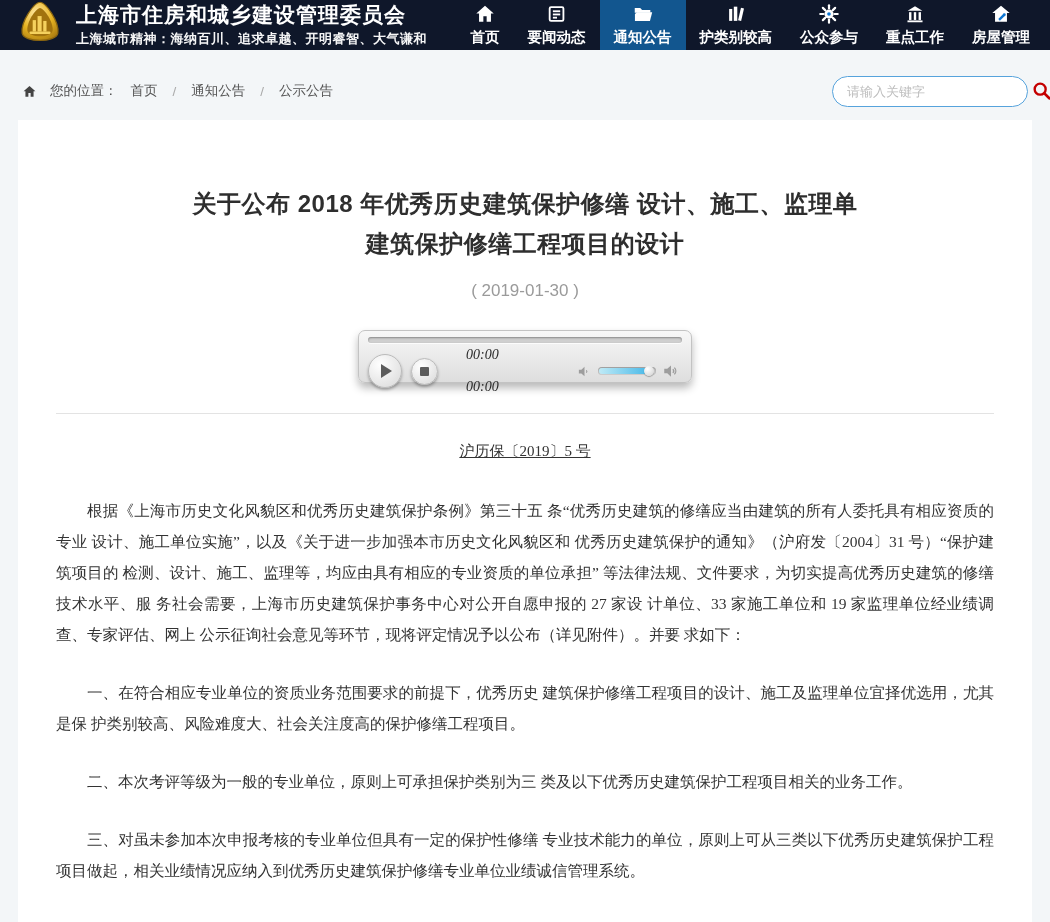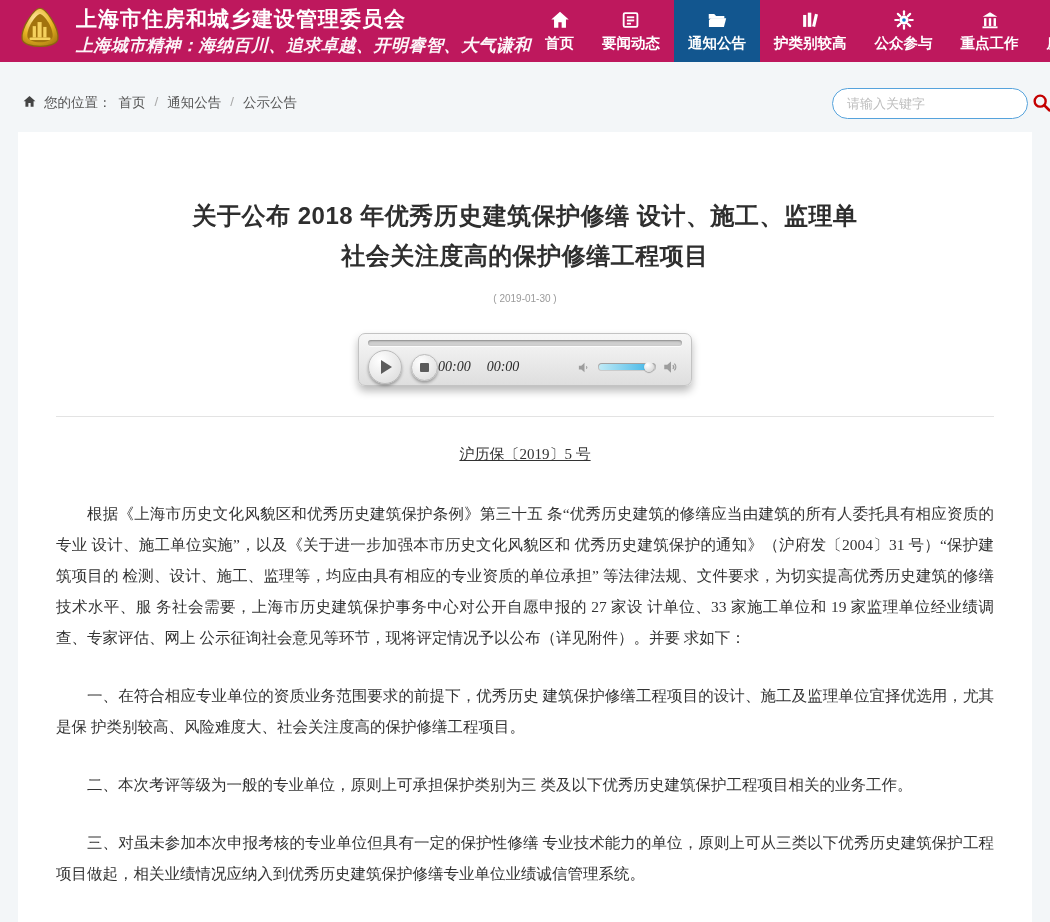--- a/index.html
+++ b/index.html
@@ -1,70 +1,70 @@
 <!DOCTYPE html>
 <html><head>
 <meta charset="utf-8">
 <style>
   * { margin:0; padding:0; box-sizing:border-box; }
   html,body { width:1050px; height:922px; overflow:hidden; background:#f3f6f8;
     font-family:"Liberation Sans", sans-serif; }
 
   
-  .header { height:62px; background:#be185d; display:flex; align-items:stretch; }
+  .header { height:50px; background:#0f172a; display:flex; align-items:stretch; }
   .brand { display:flex; align-items:center; padding-left:14px; flex:0 0 auto; }
   .logo { width:52px; height:52px; margin-right:10px; flex:0 0 auto; cursor:pointer; }
   .brand-text { color:#fff; }
   .brand-title { font-size:21px; font-weight:bold; letter-spacing:1px; line-height:26px; }
-  .brand-sub { font-size:17px; font-weight:bold; letter-spacing:.5px; margin-top:2px; opacity:.96;font-style:italic; }
+  .brand-sub { font-size:13px; font-weight:bold; letter-spacing:.5px; margin-top:2px; opacity:.96; }
   .nav { display:flex; margin-left:auto; align-items:stretch; padding-right:6px; }
   .nav-item { display:flex; flex-direction:column; align-items:center; justify-content:center;
     gap:3px; padding:0 14px; color:#fff; cursor:pointer; }
   .nav-item.active { background:#12568f; }
   .nav-item .nicon { width:22px; height:22px; display:block; }
   .nav-label { font-size:14.5px; font-weight:bold; white-space:nowrap; }
 
   
   .crumb-row { display:flex; align-items:center; padding:24px 22px 0 22px; height:58px; }
-  .crumbs { display:flex; align-items:flex-start; font-size:13.5px; color:#555; gap:7px; }
+  .crumbs { display:flex; align-items:center; font-size:13.5px; color:#555; gap:13px; }
   .crumbs .bicon { width:15px; height:15px; }
   .crumb-link { color:#555; cursor:pointer; text-decoration:none; }
   .crumb-sep { color:#aaa; padding:0 2px; }
   .searchbox { margin-left:auto; width:196px; height:31px; background:#fff;
     border:1px solid #56a3dc; border-radius:16px; display:flex; align-items:center; padding:0 10px 0 14px;gap:8px; }
   .searchbox input { border:none; outline:none; flex:1; font-size:13px; color:#333;
     font-family:"Liberation Sans", sans-serif; background:transparent; }
   .searchbox input::placeholder { color:#bdbdbd; }
   .search-btn { width:22px; height:22px; cursor:pointer; flex:0 0 auto; background:none; border:none; padding:0; }
 
   
   .card { margin:12px 18px 0 18px; background:#fff; padding:64px 38px 40px 38px; min-height:760px; }
   .art-title { text-align:center; font-size:24px; font-weight:bold; color:#2e2e2e;
     line-height:40px; letter-spacing:.5px; }
-  .art-date { text-align:center; font-size:10px; color:#9a9a9a; margin-top:17px;
+  .art-date { text-align:center; font-size:17px; color:#9a9a9a; margin-top:17px;
     font-family:"Liberation Sans", sans-serif; }
 
   
   .player { width:334px; height:53px; margin:29px auto 0 auto; border-radius:7px;
     background:linear-gradient(#f7f7f7,#dedede); border:1px solid #c3c3c3;
     box-shadow:0 5px 9px rgba(0,0,0,.28); padding:6px 9px 0 9px; }
   .ptrack { height:6px; border-radius:3px; background:#cfcfcf;
     box-shadow:inset 0 1px 2px rgba(0,0,0,.35), 0 1px 0 rgba(255,255,255,.8); cursor:pointer; }
   .pcontrols { display:flex; align-items:center; margin-top:4px; }
   .btn-play { width:34px; height:34px; border-radius:50%; border:1px solid #bbb;
     background:radial-gradient(circle at 35% 30%, #ffffff, #d8d8d8);
     box-shadow:0 2px 3px rgba(0,0,0,.3); cursor:pointer; display:flex; align-items:center; justify-content:center; }
   .tri { width:0; height:0; border-left:11px solid #5c5c5c; border-top:7px solid transparent;
     border-bottom:7px solid transparent; margin-left:3px; }
   .btn-stop { width:27px; height:27px; border-radius:50%; border:1px solid #bbb; margin-left:9px;
     background:radial-gradient(circle at 35% 30%, #ffffff, #d8d8d8);
     box-shadow:0 2px 3px rgba(0,0,0,.3); cursor:pointer; display:flex; align-items:center; justify-content:center; }
   .sq { width:9px; height:9px; background:#5c5c5c; border-radius:1px; }
-  .ptimes { font-family:"Liberation Serif","DejaVu Serif",serif; font-style:italic;
-    font-size:14px; color:#2a2a2a; display:flex; gap:16px; }
+  .ptimes { margin-left:28px; font-family:"Liberation Serif","DejaVu Serif",serif; font-style:italic;
+    font-size:14px; color:#2a2a2a; display:flex; gap:16px;flex-direction:column; }
   .vol { margin-left:auto; display:flex; align-items:center; gap:6px; padding-right:2px; }
   .spk { cursor:pointer; }
   .vtrack { width:58px; height:8px; border-radius:4px; background:#cfcfcf;
     box-shadow:inset 0 1px 2px rgba(0,0,0,.3); position:relative; cursor:pointer; }
   .vfill { position:absolute; left:1px; top:1px; height:6px; width:85%; border-radius:3px;
     background:linear-gradient(90deg,#bfeaf6,#49b9e8); }
   .vknob { position:absolute; right:4%; top:-1px; width:10px; height:10px; border-radius:50%;
     background:radial-gradient(circle at 35% 30%, #fff, #cfcfcf); box-shadow:0 1px 1px rgba(0,0,0,.3); cursor:pointer; }
 
   
@@ -194,21 +194,21 @@
         <circle cx="10" cy="10" r="6" fill="none" stroke="#c40000" stroke-width="2.6"></circle>
         <line x1="14.6" y1="14.6" x2="20" y2="20" stroke="#c40000" stroke-width="3" stroke-linecap="round"></line>
       </svg>
     </button>
   </div>
 </div>
 
 <div class="card">
   <div class="art-title">
     <span style="display:block">关于公布 2018 年优秀历史建筑保护修缮 设计、施工、监理单</span>
-    <span style="display:block">社会关注度高的保护修缮工程项目</span>
+    <span style="display:block">建筑保护修缮工程项目的设计</span>
   </div>
   <div class="art-date">( 2019-01-30 )</div>
 
   <div class="player">
     <div class="ptrack"></div>
     <div class="pcontrols">
       <div class="btn-play">
         <div class="tri"></div>
       </div>
       <div class="btn-stop">

